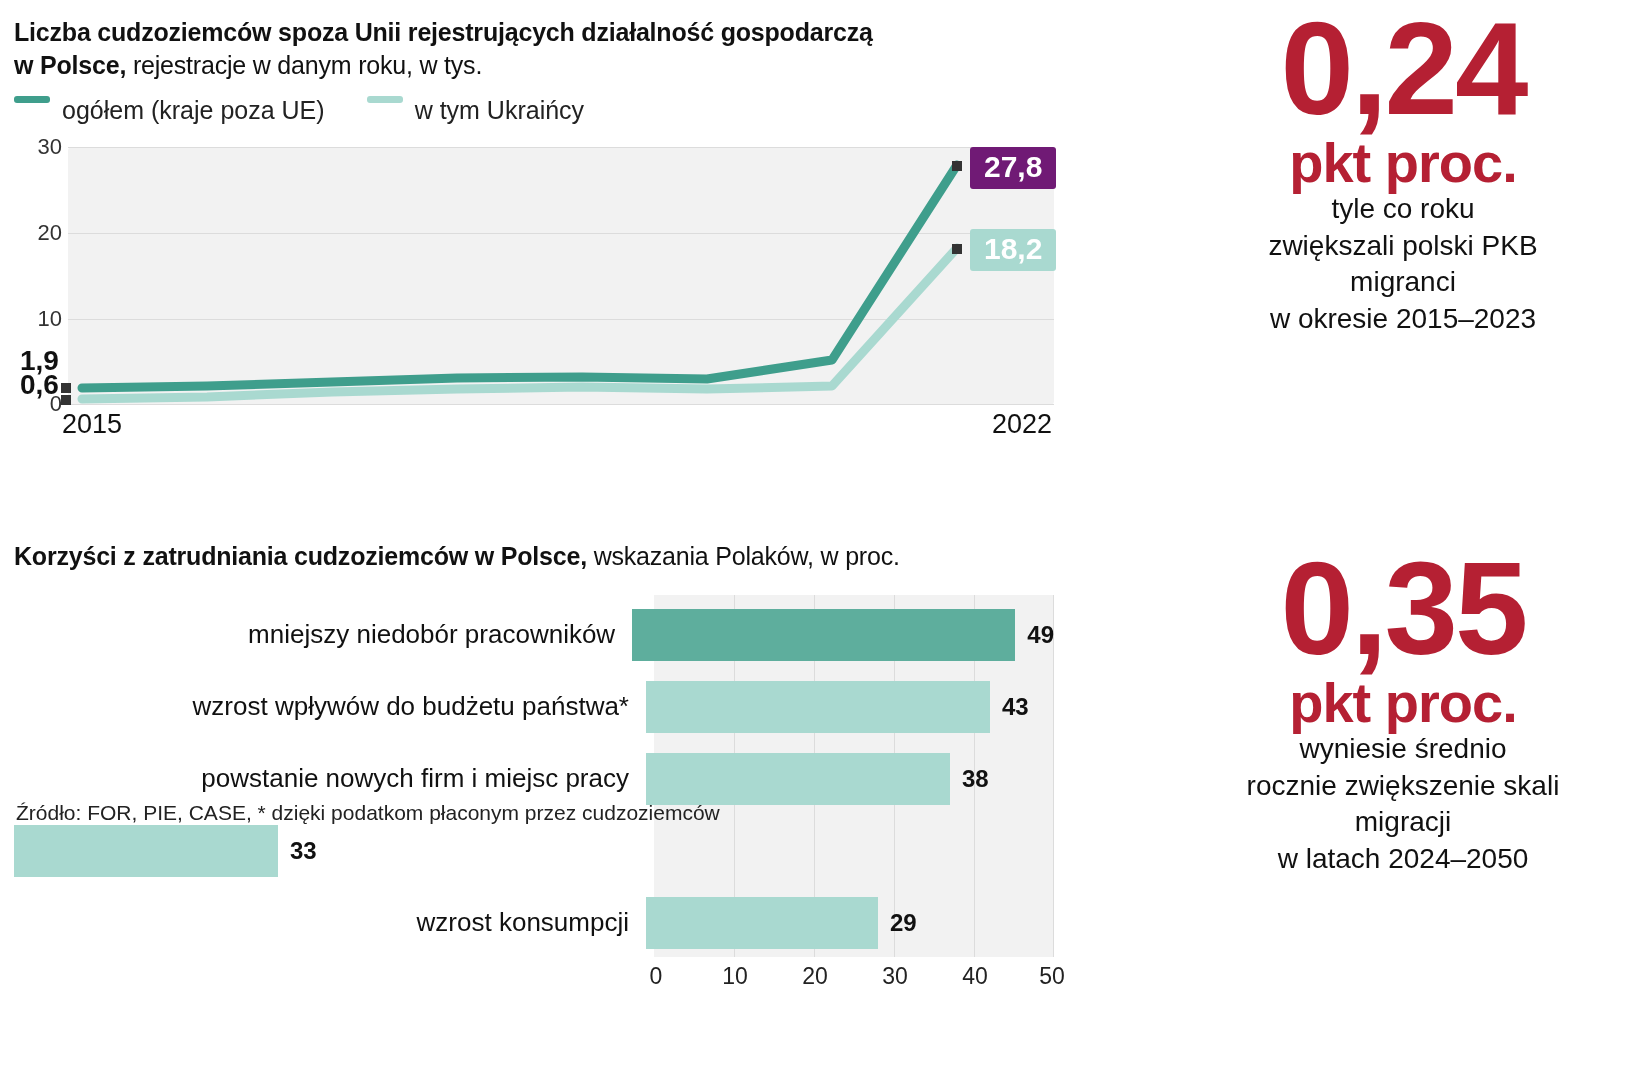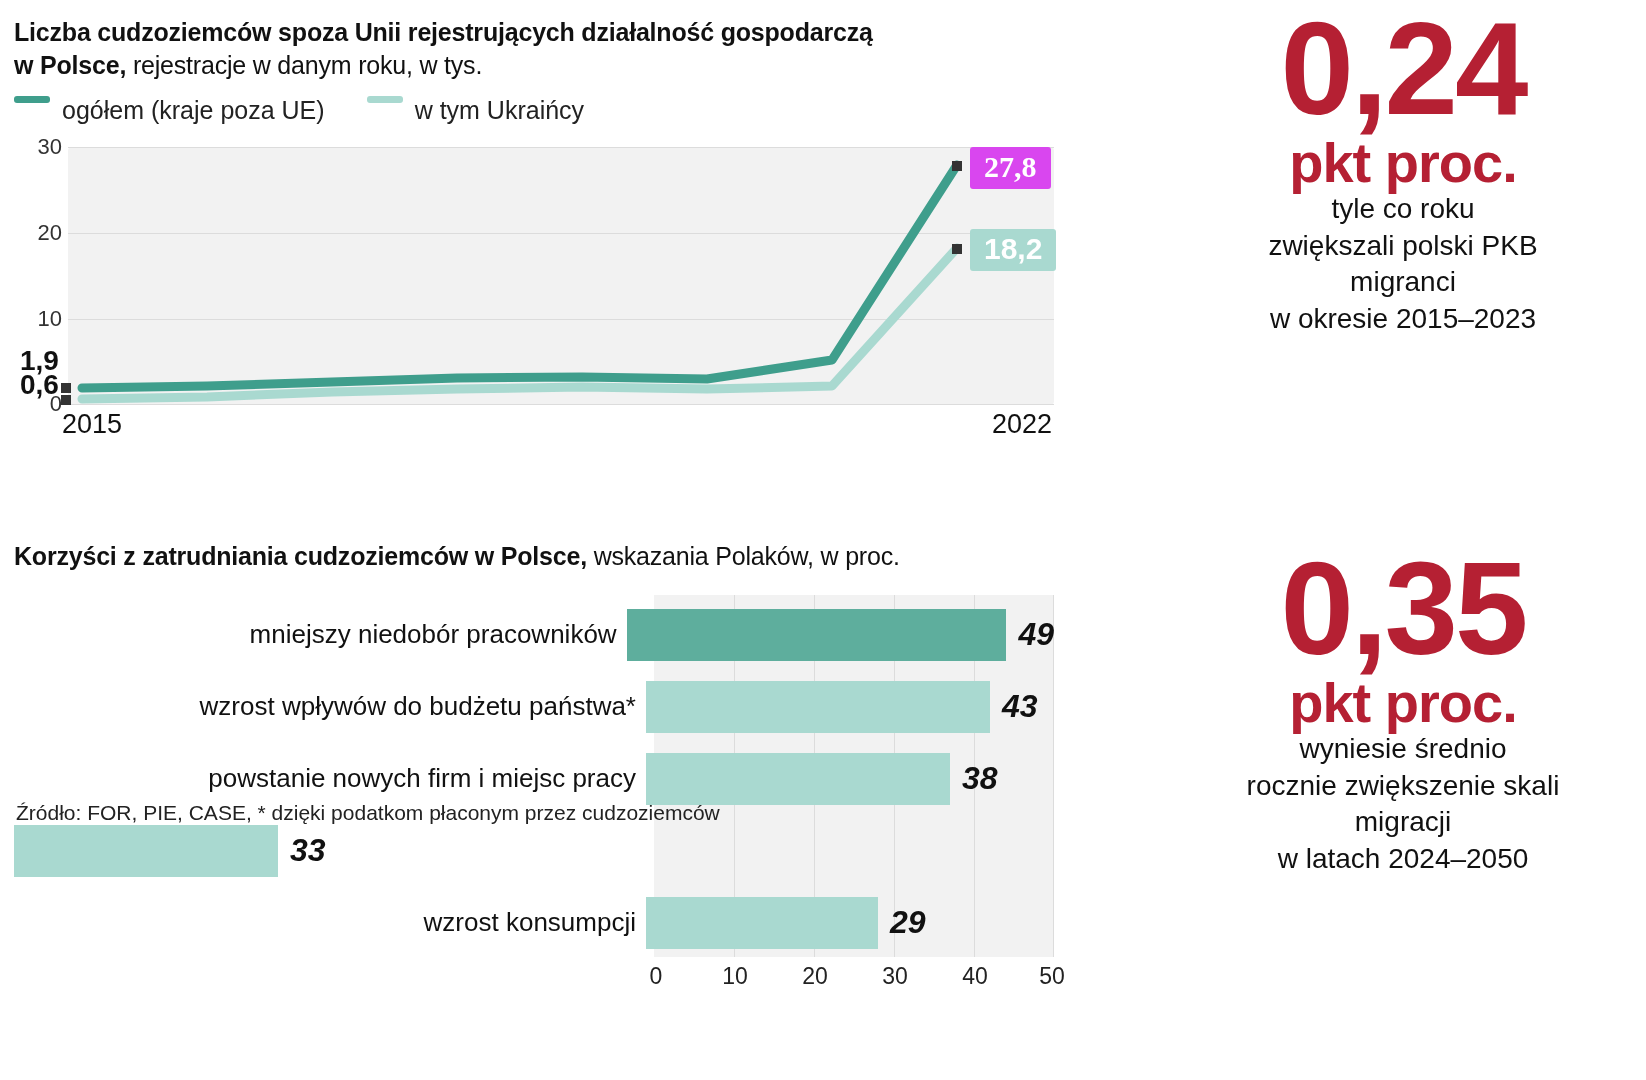--- a/index.html
+++ b/index.html
@@ -95,21 +95,21 @@
 
   .val-tag {
     position: absolute;
     font-size: 30px;
     font-weight: 700;
     color: #ffffff;
     padding: 5px 14px 7px 14px;
     border-radius: 3px;
     line-height: 1;
   }
-  .tag-total { background: #d946ef; font-family: Liberation Serif, serif; }
+  .tag-total { background: #701a75; }
   .tag-ukr   { background: #a9d9d0; }
 
   .start-lab {
     position: absolute;
     font-size: 28px;
     font-weight: 700;
     color: #111;
   }
 
   .marker {
@@ -154,36 +154,35 @@
     position: absolute;
     left: 0;
     height: 60px;
     width: 1040px;
     display: flex;
     align-items: center;
   }
   .bar-label {
     width: 632px;
     text-align: right;
-    padding-right: 10px;
+    padding-right: 17px;
     font-size: 26px;
     color: #111;
     white-space: nowrap;
   }
   .bar-fill {
     height: 52px;
     background: #a9d9d0;
   }
   .bar-fill.hi { background: #5eae9d; }
   .bar-value {
-    font-size: 32px;
+    font-size: 24px;
     font-weight: 700;
     color: #111;
     margin-left: 12px;
-    font-style: italic;
   }
   .bar-xtick {
     position: absolute;
     top: 368px;
     font-size: 23px;
     color: #222;
     transform: translateX(-50%);
   }
 
   .source {

